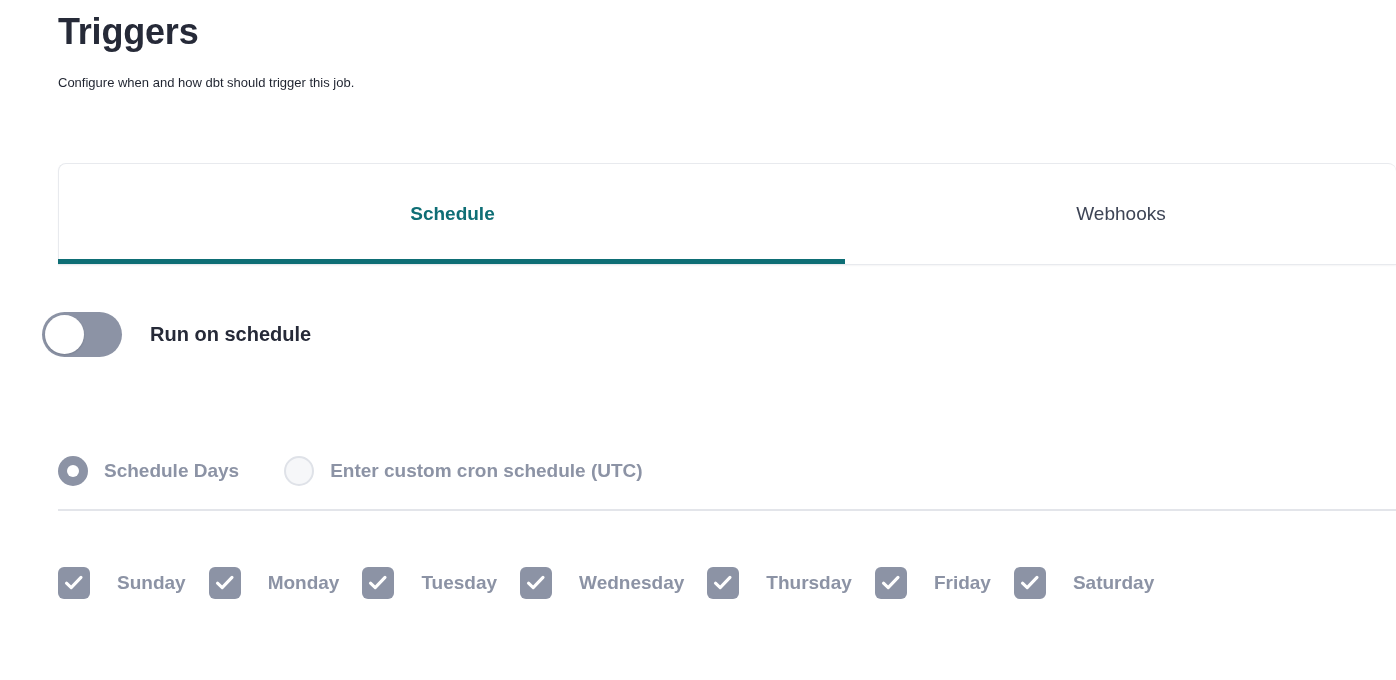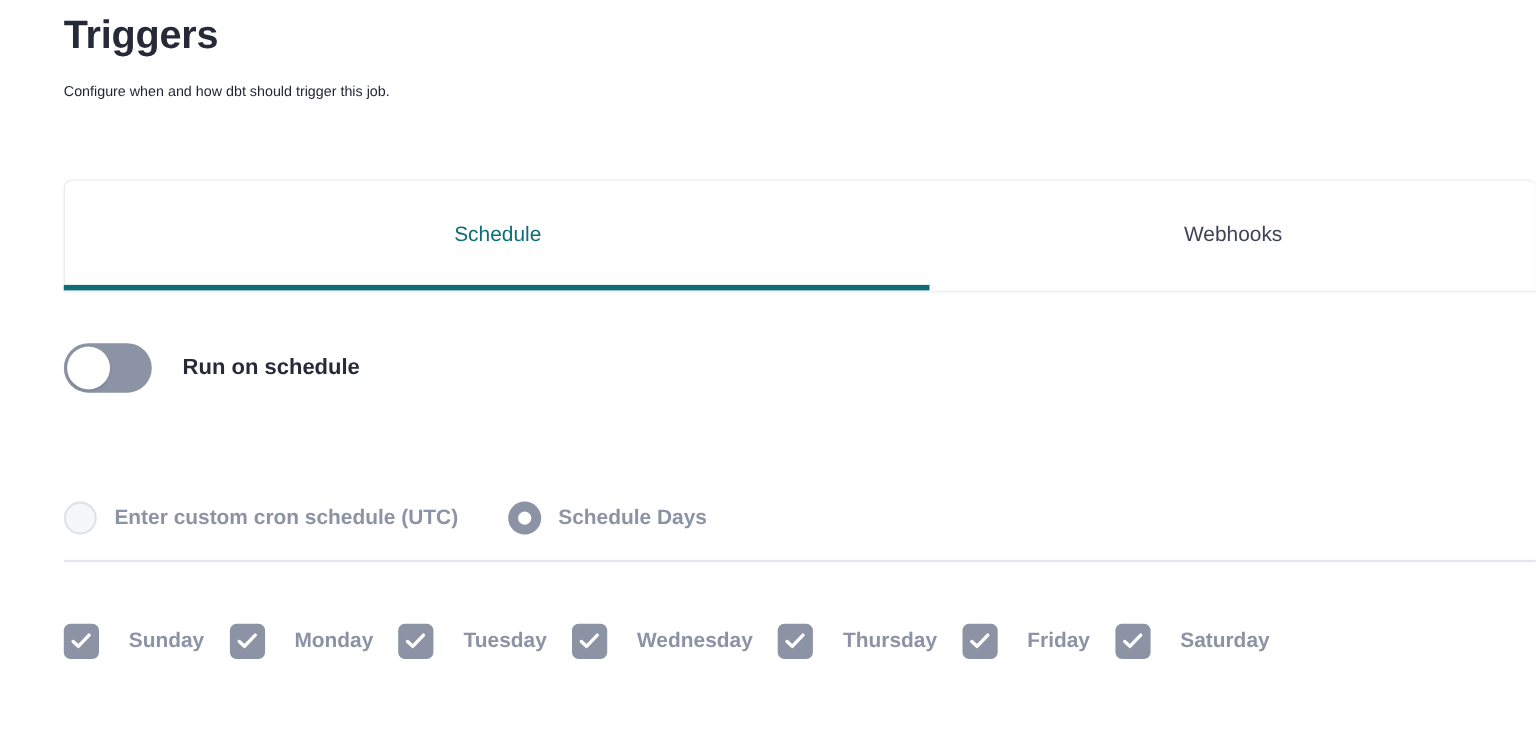--- a/index.html
+++ b/index.html
@@ -74,42 +74,42 @@
     height: 100%;
     display: flex;
     align-items: center;
     justify-content: center;
     cursor: pointer;
     box-sizing: border-box;
   }
   .tab-schedule {
     width: 787px;
     font-size: 19px;
-    font-weight: 400;
+    font-weight: 700;
     color: #0e6e75;
   }
   .tab-webhooks {
     flex: 1;
     font-size: 19px;
     font-weight: 400;
     color: #3d4455;
   }
   .tab-underline {
     position: absolute;
     left: 58px;
     top: 259px;
     width: 787px;
     height: 5px;
     background: #0e6e75;
   }
 
   
   .toggle-row {
     position: absolute;
-    left: 58px;
+    left: 42px;
     top: 312px;
     display: flex;
     align-items: flex-start;
   }
   .toggle {
     width: 80px;
     height: 45px;
     border-radius: 23px;
     background: #8c93a5;
     position: relative;
@@ -252,27 +252,27 @@
 
   <div class="toggle-row">
     <div class="toggle">
       <div class="knob"></div>
     </div>
     <div class="toggle-label">Run on schedule</div>
   </div>
 
   <div class="radio-row">
     <div class="radio-item">
+      <span class="radio checked"></span>
+      <span class="radio-label">Schedule Days</span>
+    </div>
+    <div class="radio-item">
       <span class="radio unchecked"></span>
       <span class="radio-label">Enter custom cron schedule (UTC)</span>
     </div>
-    <div class="radio-item">
-      <span class="radio checked"></span>
-      <span class="radio-label">Schedule Days</span>
-    </div>
   </div>
 
   <div class="divider"></div>
 
   <div class="days-row">
 
     <div class="day-item">
       <span class="checkbox">
         <svg width="20" height="18" viewBox="0 0 20 18">
             <path d="M2.5 9.2 L7.2 13.6 L17 3.4" fill="none" stroke="#ffffff" stroke-width="3.1" stroke-linecap="round" stroke-linejoin="round"></path>

